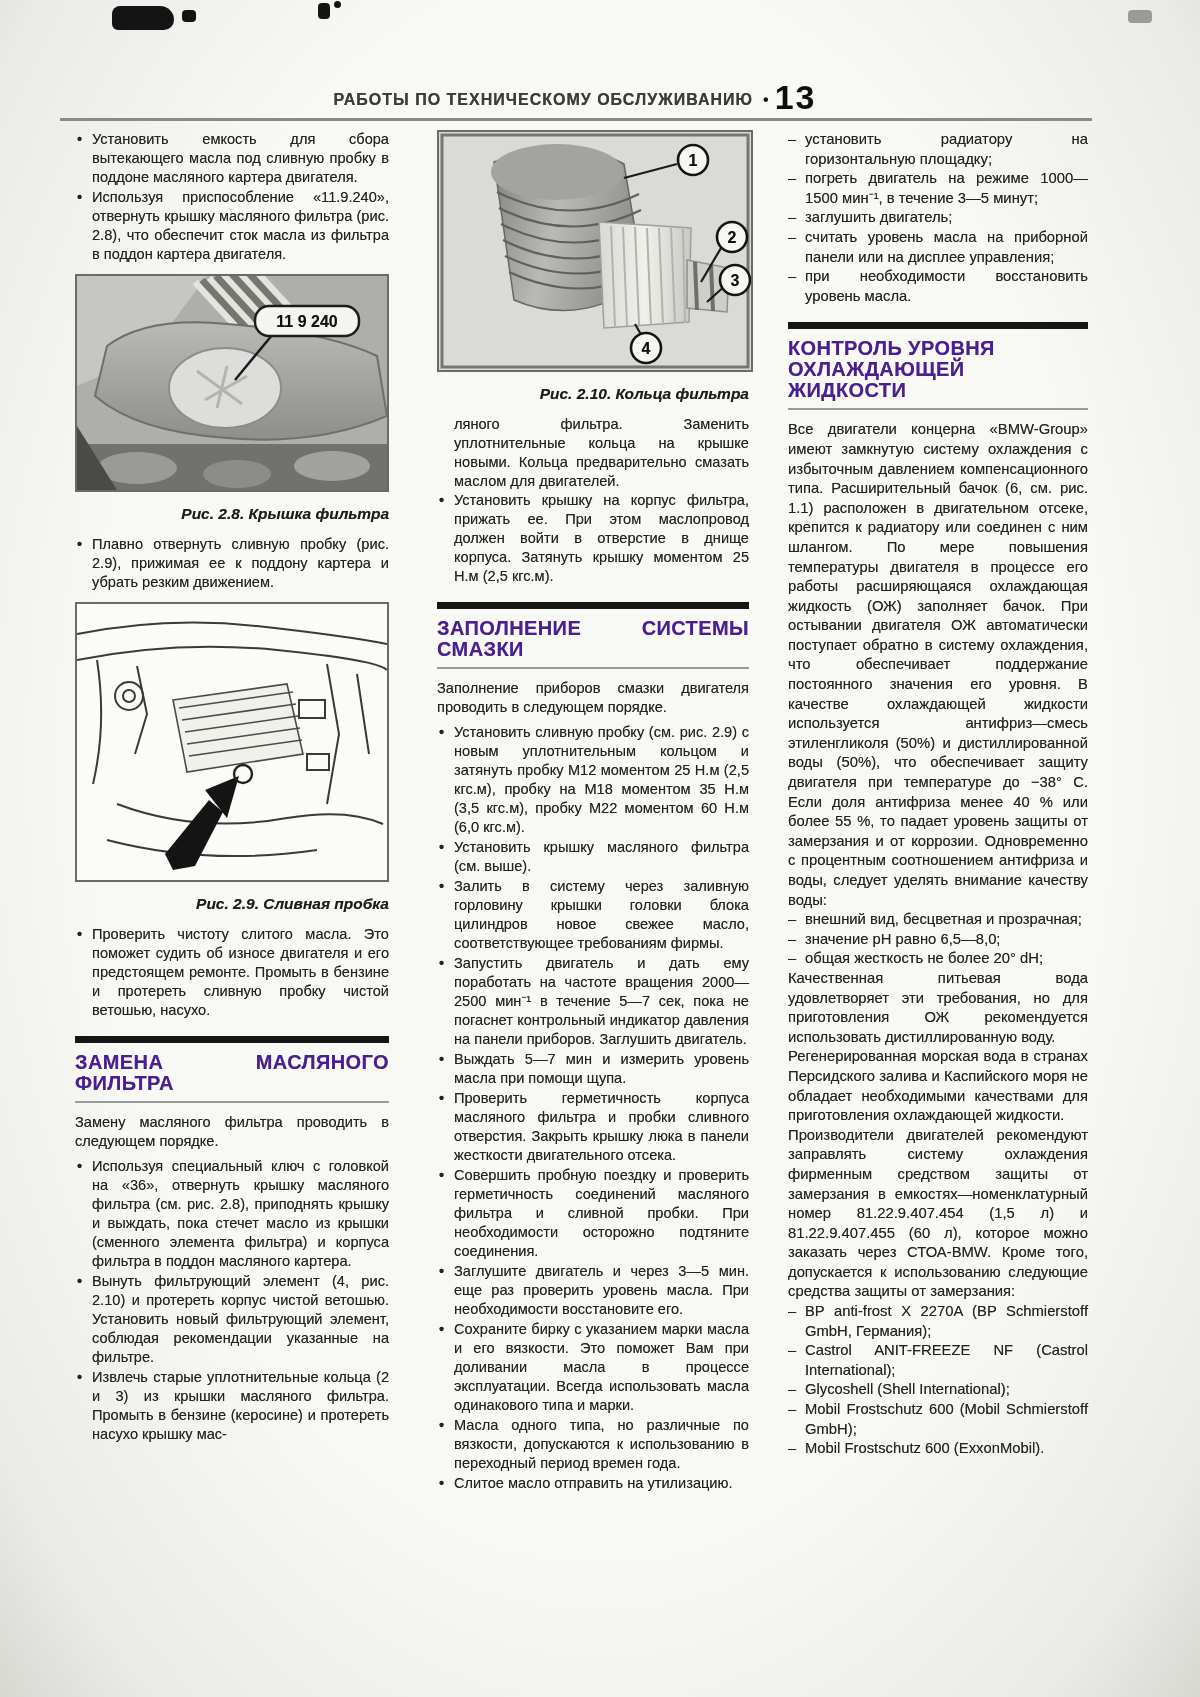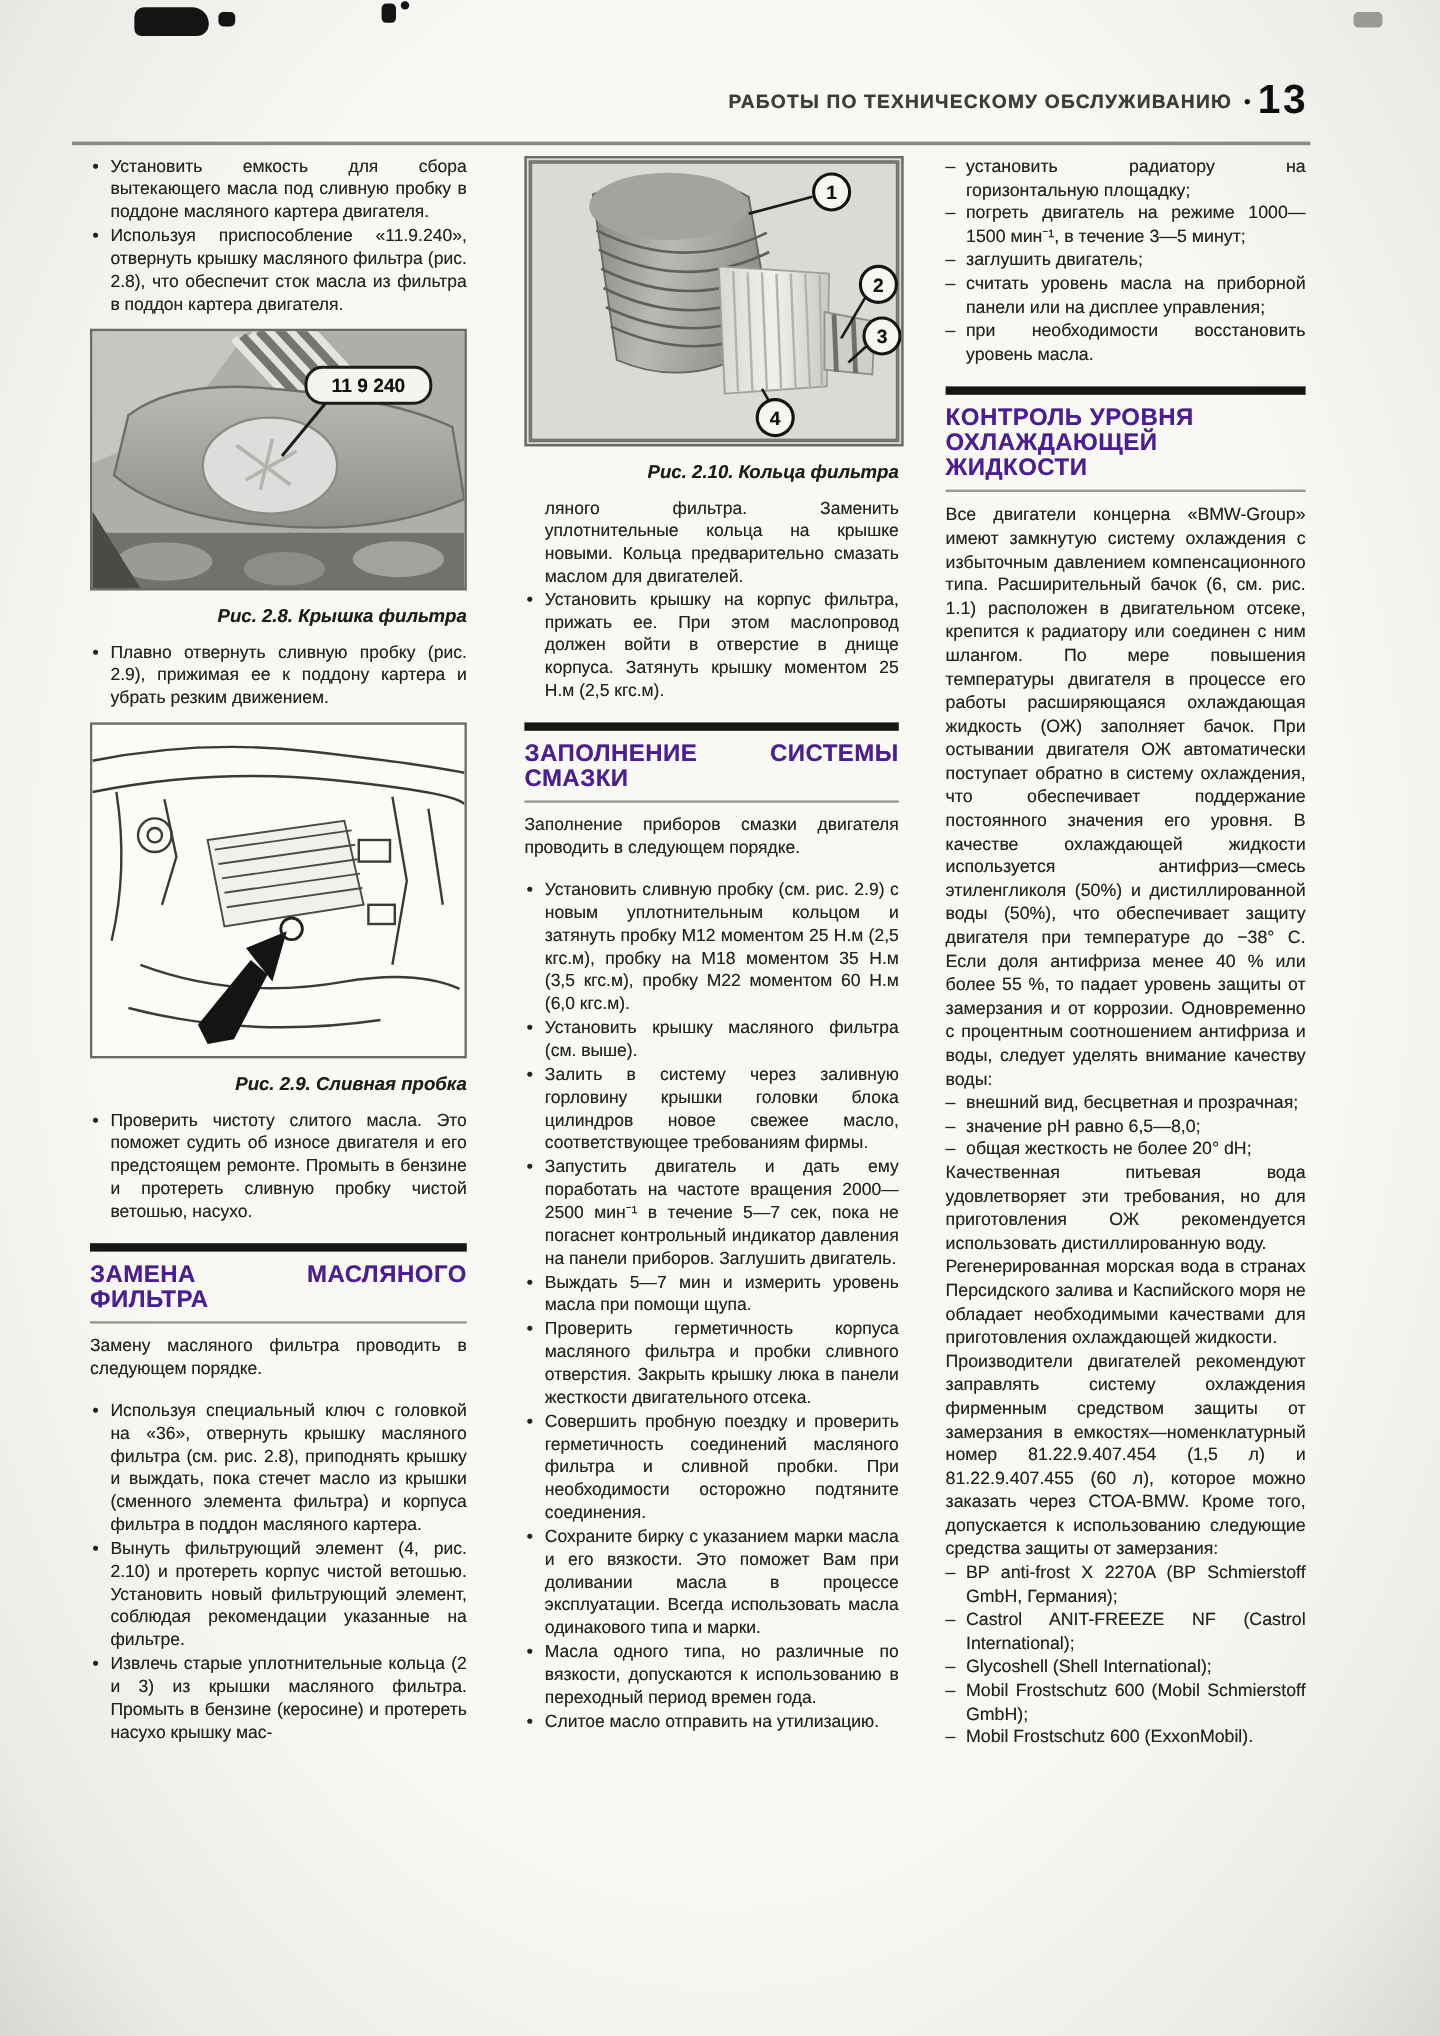--- a/index.html
+++ b/index.html
@@ -7,21 +7,21 @@
   .scan{position:relative;width:1200px;height:1697px;background:#ececе8;overflow:hidden;}
   .paper{position:absolute;left:0;top:0;width:1200px;height:1697px;
          background:radial-gradient(ellipse at 50% 45%, #f8f8f5 60%, #eaeae6 88%, #d8d8d3 100%);}
   .artifact{position:absolute;background:#141414;border-radius:4px;}
   .a1{left:112px;top:6px;width:62px;height:24px;border-radius:8px 14px 10px 6px;}
   .a2{left:182px;top:10px;width:14px;height:12px;}
   .a3{left:318px;top:3px;width:12px;height:16px;}
   .a4{left:334px;top:1px;width:7px;height:7px;}
   .a5{left:1128px;top:10px;width:24px;height:13px;background:#9a9a96;}
 
-  header{position:absolute;left:60px;top:64px;width:1030px;text-align:right;white-space:nowrap;}
+  header{position:absolute;left:60px;top:78px;width:1030px;text-align:center;white-space:nowrap;}
   .htitle{font-size:16px;letter-spacing:1px;color:#3c3c3a;font-weight:bold;text-shadow:0 0 .6px #555;}
   .hdot{font-size:16px;font-weight:bold;color:#111;margin:0 6px 0 10px;}
   .hnum{font-size:34px;font-weight:bold;color:#0d0d0d;vertical-align:-4px;letter-spacing:2px;}
   .hrule{position:absolute;left:60px;top:118px;width:1032px;height:3px;background:#8a8a86;}
 
   .col{position:absolute;top:130px;color:#232321;font-size:14.6px;line-height:19px;text-align:justify;
        text-shadow:0 0 .5px rgba(40,40,40,.55);}
   .col-left{left:75px;width:314px;}
   .col-mid{left:437px;width:312px;}
   .col-right{left:788px;width:300px;font-size:14.8px;line-height:19.6px;}
@@ -37,21 +37,21 @@
   figure{margin:10px 0 0 0;padding:0;}
   .figbox{border:2px solid #6a6a66;display:block;background:#c9c9c5;}
   figcaption{font-weight:bold;font-style:italic;font-size:15.5px;margin:12px 0 12px 6px;color:#1c1c1a;
              text-align:right;}
 
   .sect{margin:16px 0 10px 0;}
   .sect-bar{height:7px;background:#161616;margin-bottom:9px;}
   .sect h2{font-size:20px;font-weight:bold;letter-spacing:.4px;margin:0 0 7px 0;color:#4c1d95;line-height:21px;}
   .sect-rule{height:2px;background:#9a9a96;margin-bottom:10px;}
 
-  .mt6{margin-top:16px;}
+  .mt6{margin-top:6px;}
 </style>
 </head>
 <body>
 
 <div class="scan">
   <div class="paper"></div>
   <div class="artifact a1"></div>
   <div class="artifact a2"></div>
   <div class="artifact a3"></div>
   <div class="artifact a4"></div>
@@ -228,20 +228,21 @@
     </div>
     <p>Заполнение приборов смазки двигателя проводить в следующем порядке.</p>
     <ul class="bullets mt6">
       <li>Установить сливную пробку (см. рис. 2.9) с новым уплотнительным кольцом и затянуть пробку М12 моментом 25 Н.м (2,5 кгс.м), пробку на М18 моментом 35 Н.м (3,5 кгс.м), пробку М22 моментом 60 Н.м (6,0 кгс.м).</li>
       <li>Установить крышку масляного фильтра (см. выше).</li>
       <li>Залить в систему через заливную горловину крышки головки блока цилиндров новое свежее масло, соответствующее требованиям фирмы.</li>
       <li>Запустить двигатель и дать ему поработать на частоте вращения 2000—2500 мин⁻¹ в течение 5—7 сек, пока не погаснет контрольный индикатор давления на панели приборов. Заглушить двигатель.</li>
       <li>Выждать 5—7 мин и измерить уровень масла при помощи щупа.</li>
       <li>Проверить герметичность корпуса масляного фильтра и пробки сливного отверстия. Закрыть крышку люка в панели жесткости двигательного отсека.</li>
       <li>Совершить пробную поездку и проверить герметичность соединений масляного фильтра и сливной пробки. При необходимости осторожно подтяните соединения.</li>
+      <li>Заглушите двигатель и через 3—5 мин. еще раз проверить уровень масла. При необходимости восстановите его.</li>
       <li>Сохраните бирку с указанием марки масла и его вязкости. Это поможет Вам при доливании масла в процессе эксплуатации. Всегда использовать масла одинакового типа и марки.</li>
       <li>Масла одного типа, но различные по вязкости, допускаются к использованию в переходный период времен года.</li>
       <li>Слитое масло отправить на утилизацию.</li>
     </ul>
   </div>
 
   <div class="col col-right">
     <ul class="dashes">
       <li>установить радиатору на горизонтальную площадку;</li>
       <li>погреть двигатель на режиме 1000—1500 мин⁻¹, в течение 3—5 минут;</li>

